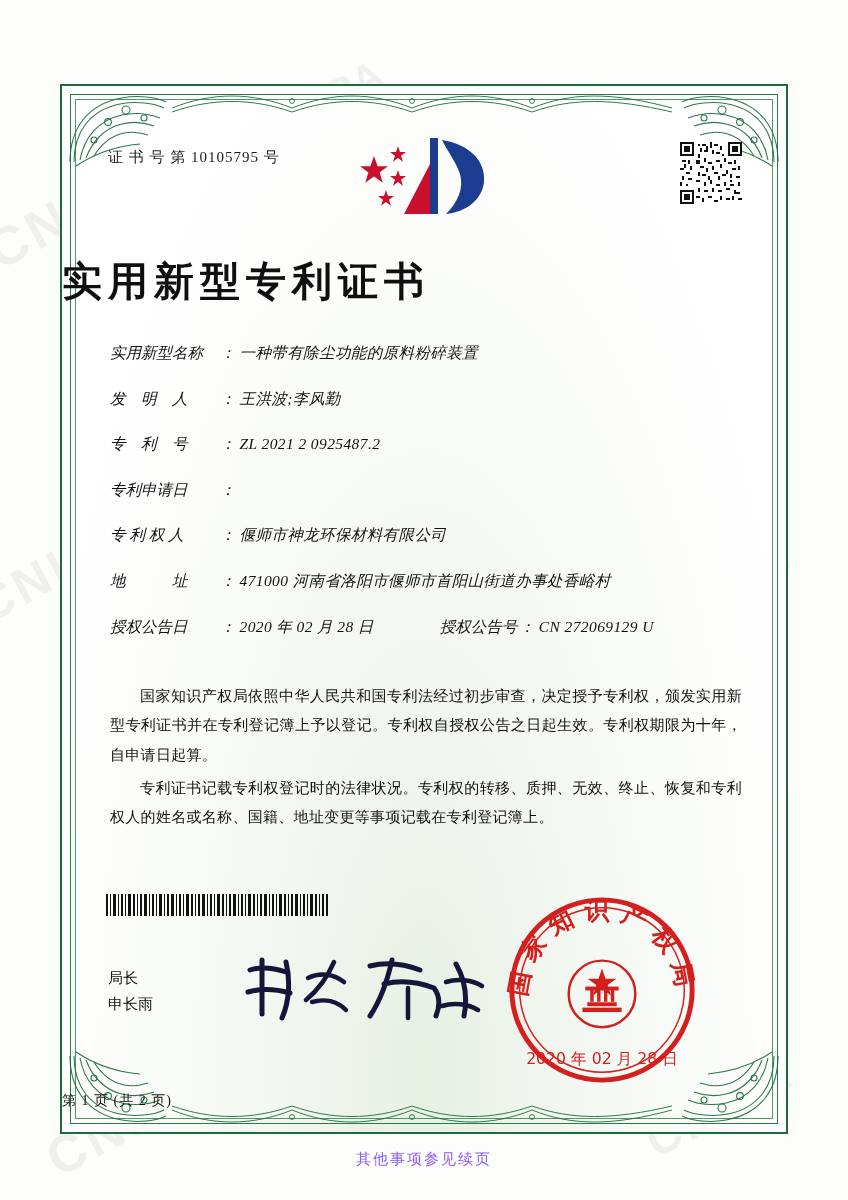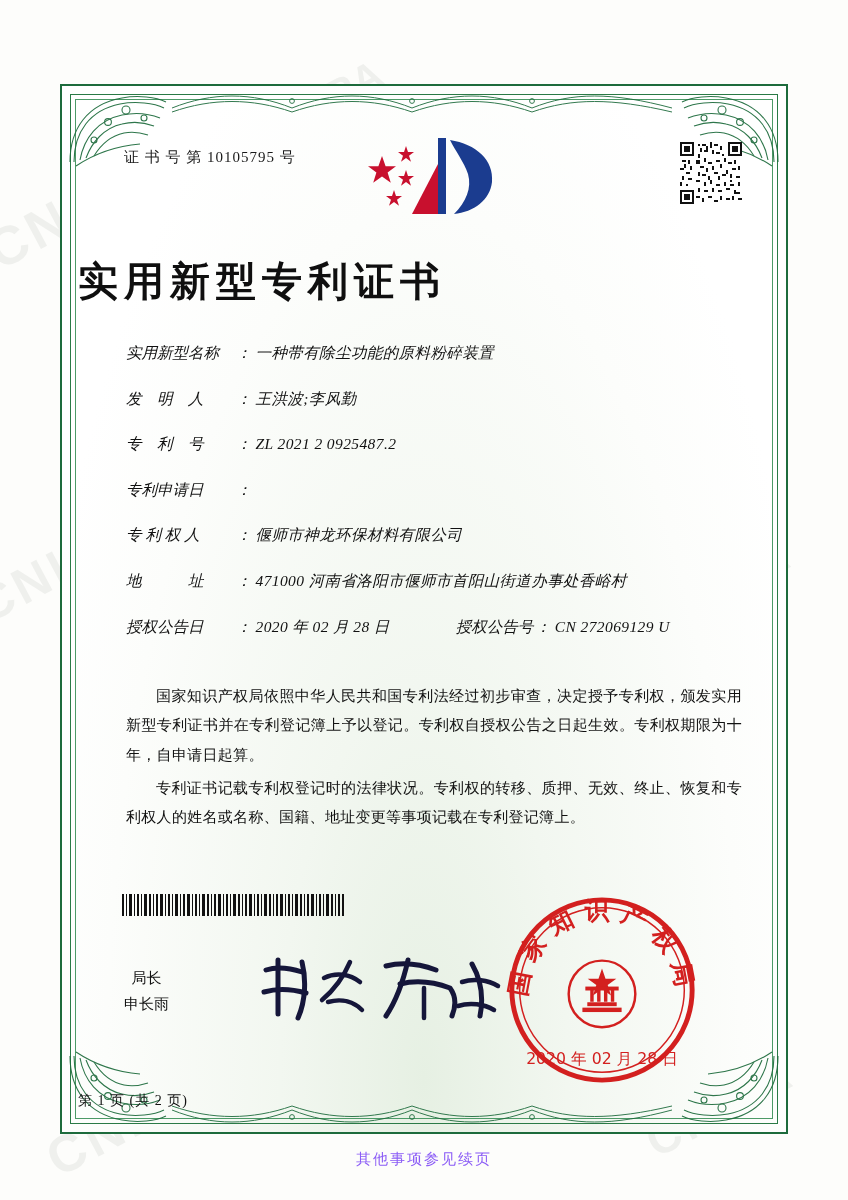--- a/index.html
+++ b/index.html
@@ -84,21 +84,21 @@
     right: 110px;
     height: 26px;
     opacity: 0.9;
   }
   .edge-top { top: 2px; }
   .edge-bottom { bottom: 2px; transform: scaleY(-1); }
 
   
   .content {
     position: absolute;
-    left: 0; right: 0; top: 0; bottom: 0; margin-left: 16px;
+    left: 0; right: 0; top: 0; bottom: 0;
   }
 
   .cert-no {
     position: absolute;
     left: 46px;
     top: 62px;
     font-size: 15px;
     letter-spacing: 1px;
     color: #1a1a1a;
   }
@@ -185,21 +185,20 @@
     width: 222px;
     height: 22px;
   }
 
   .sign-block {
     position: absolute;
     left: 46px;
     top: 880px;
     font-size: 15px;
     line-height: 1.7;
-    text-align: center;
   }
 
   .signature {
     position: absolute;
     left: 180px;
     top: 862px;
     width: 250px;
     height: 80px;
   }
 

